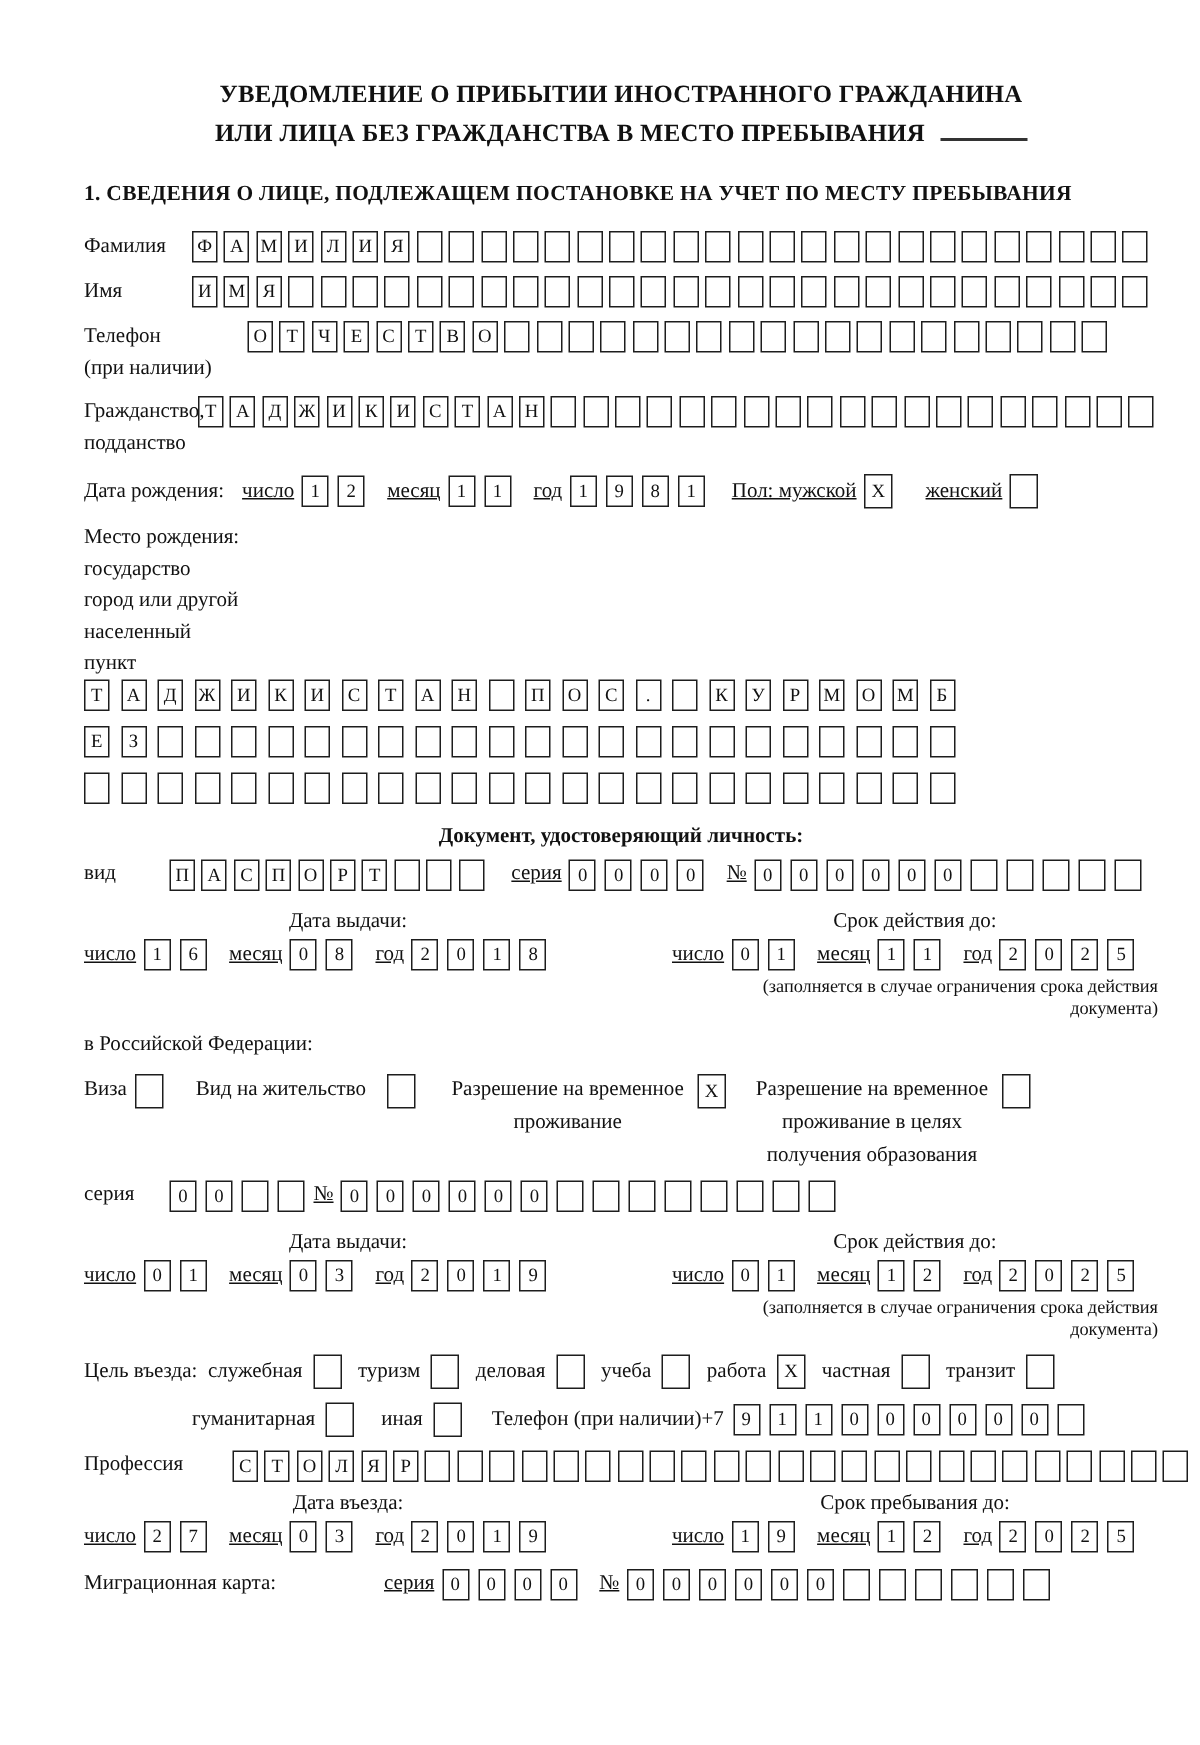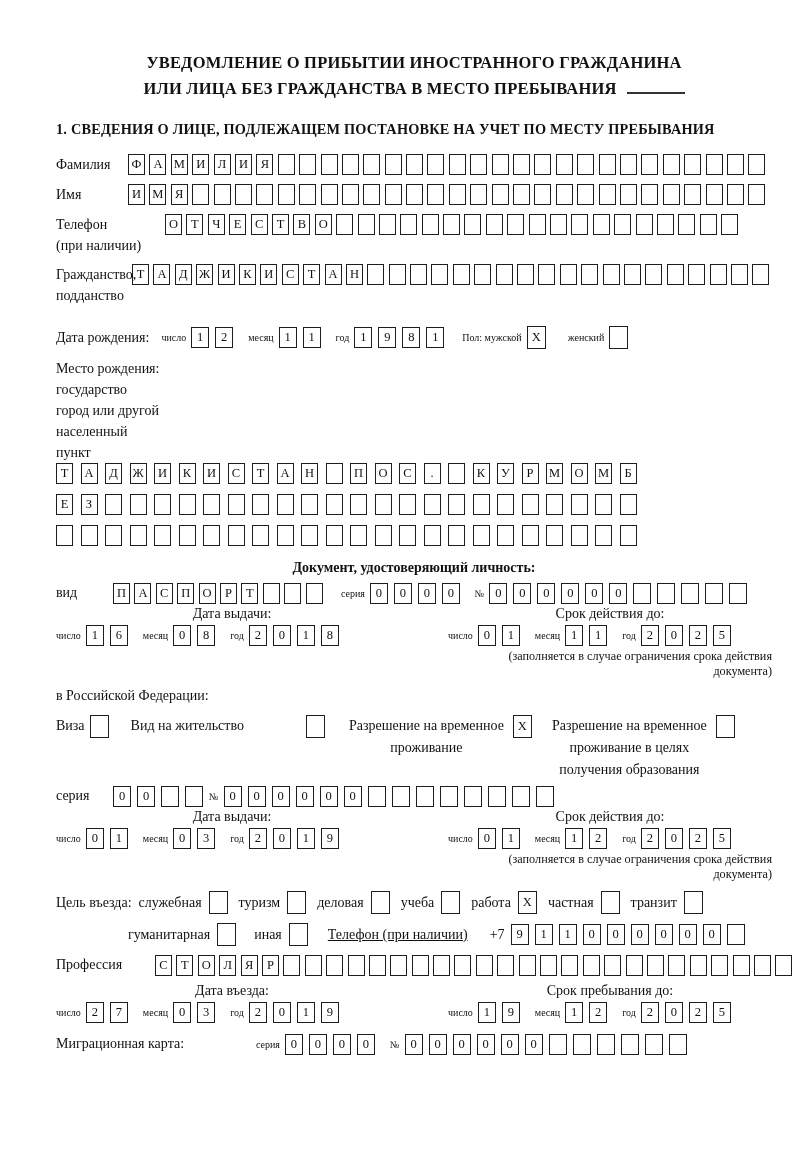--- a/index.html
+++ b/index.html
@@ -25,25 +25,25 @@
         display:inline-flex;align-items:center;justify-content:center;
         font-size:12.5px;line-height:1;flex-shrink:0;}
   .num .cell{width:18px;height:21px;margin-right:6px;}
   .sp  .cell{width:17px;height:21px;margin-right:7.5px;}
   .cb  .cell{width:19px;height:23px;margin-right:0;}
 
   .w72{width:72px;}  .w109{width:109px;} .w57{width:57px;}
   .stack{display:flex;flex-direction:column;}
 
   
-  .cols{display:flex;margin-top:2px;}
+  .cols{display:flex;margin-top:13px;}
   .colL{width:352px;} .colR{margin-left:40px;flex:1;}
   .col-title{text-align:center;font-size:14px;margin-bottom:3px;}
   .dr{display:flex;align-items:center;}
-  .dl{font-size:10px;margin-right:5px;}
+  .dl{font-size:14px;margin-right:5px;text-decoration:underline;}
   .dl+ .cells{margin-right:9px;}
   .note{font-size:12.2px;text-align:right;margin-top:3px;}
 
   
   .permits{display:flex;align-items:flex-start;margin-top:8px;}
   .permit{display:flex;align-items:flex-start;}
   .plabel{font-size:14px;line-height:22px;text-align:center;}
   .permit .cells{margin-left:9px;margin-top:0;}
 
   .vrow{display:flex;align-items:center;margin-top:9px;}
@@ -206,21 +206,21 @@
         <span class="cell"></span>
         <span class="cell"></span>
         <span class="cell"></span>
         <span class="cell"></span>
         <span class="cell"></span>
         <span class="cell"></span>
         <span class="cell"></span>
       </span>
   </div>
 
-  <div class="row" style="align-items:center;margin-top:20px;">
+  <div class="row" style="align-items:center;margin-top:10px;">
     <span class="lbl">Дата рождения:</span>
     <span class="dl" style="margin-left:12px;">число</span>
     <span class="cells num">
         <span class="cell">1</span>
         <span class="cell">2</span>
       </span>
     <span class="dl">месяц</span>
     <span class="cells num">
         <span class="cell">1</span>
         <span class="cell">1</span>
@@ -420,21 +420,21 @@
 
   <div class="lbl" style="margin-top:6px;">в Российской Федерации:</div>
 
   <div class="permits">
     <div class="permit">
       <span class="plabel">Виза</span>
       <span class="cells cb" style="margin-left:5px;">
           <span class="cell"></span>
         </span>
     </div>
-    <div class="permit" style="margin-left:22px;gap:48px;">
+    <div class="permit" style="margin-left:22px;">
       <span class="plabel">Вид на жительство</span>
       <span class="cells cb" style="margin-left:14px;">
           <span class="cell"></span>
         </span>
     </div>
     <div class="permit" style="margin-left:24px;">
       <span class="plabel">
         <span style="display:block">Разрешение на временное</span>
         <span style="display:block">проживание</span>
       </span>
@@ -581,21 +581,21 @@
         <span class="cells cb">
           <span class="cell"></span>
         </span>
       </span>
     <span class="vopt" style="margin-right:20px;justify-content:space-between;">
         <span class="lbl2">иная</span>
         <span class="cells cb">
           <span class="cell"></span>
         </span>
       </span>
-    <span class="lbl2" style="margin-right:22px;text-decoration:underline;">Телефон (при наличии)</span>
+    <span class="lbl2" style="">Телефон (при наличии)</span>
     <span class="lbl2" style="margin-right:6px;">+7</span>
     <span class="cells num">
         <span class="cell">9</span>
         <span class="cell">1</span>
         <span class="cell">1</span>
         <span class="cell">0</span>
         <span class="cell">0</span>
         <span class="cell">0</span>
         <span class="cell">0</span>
         <span class="cell">0</span>

